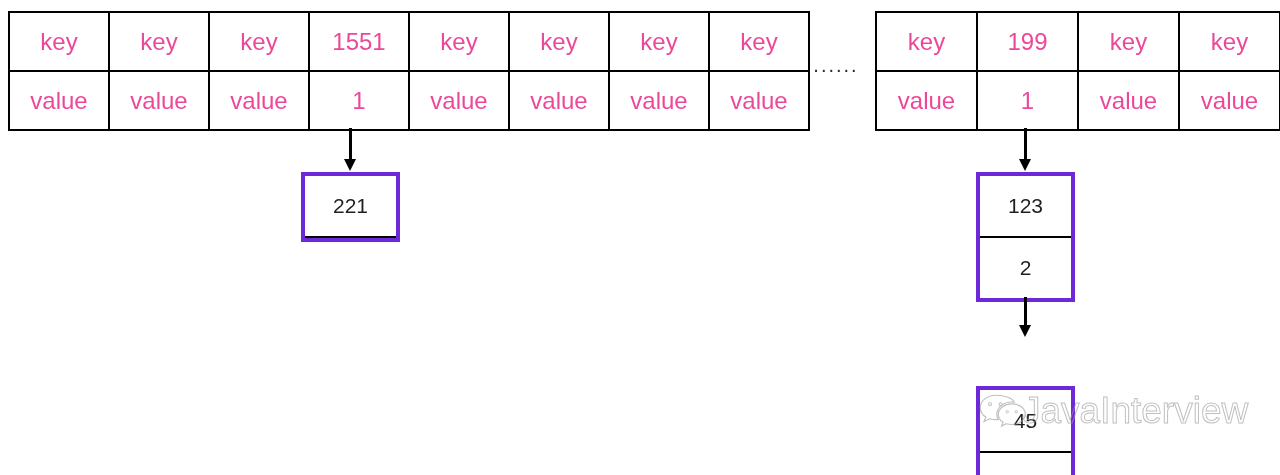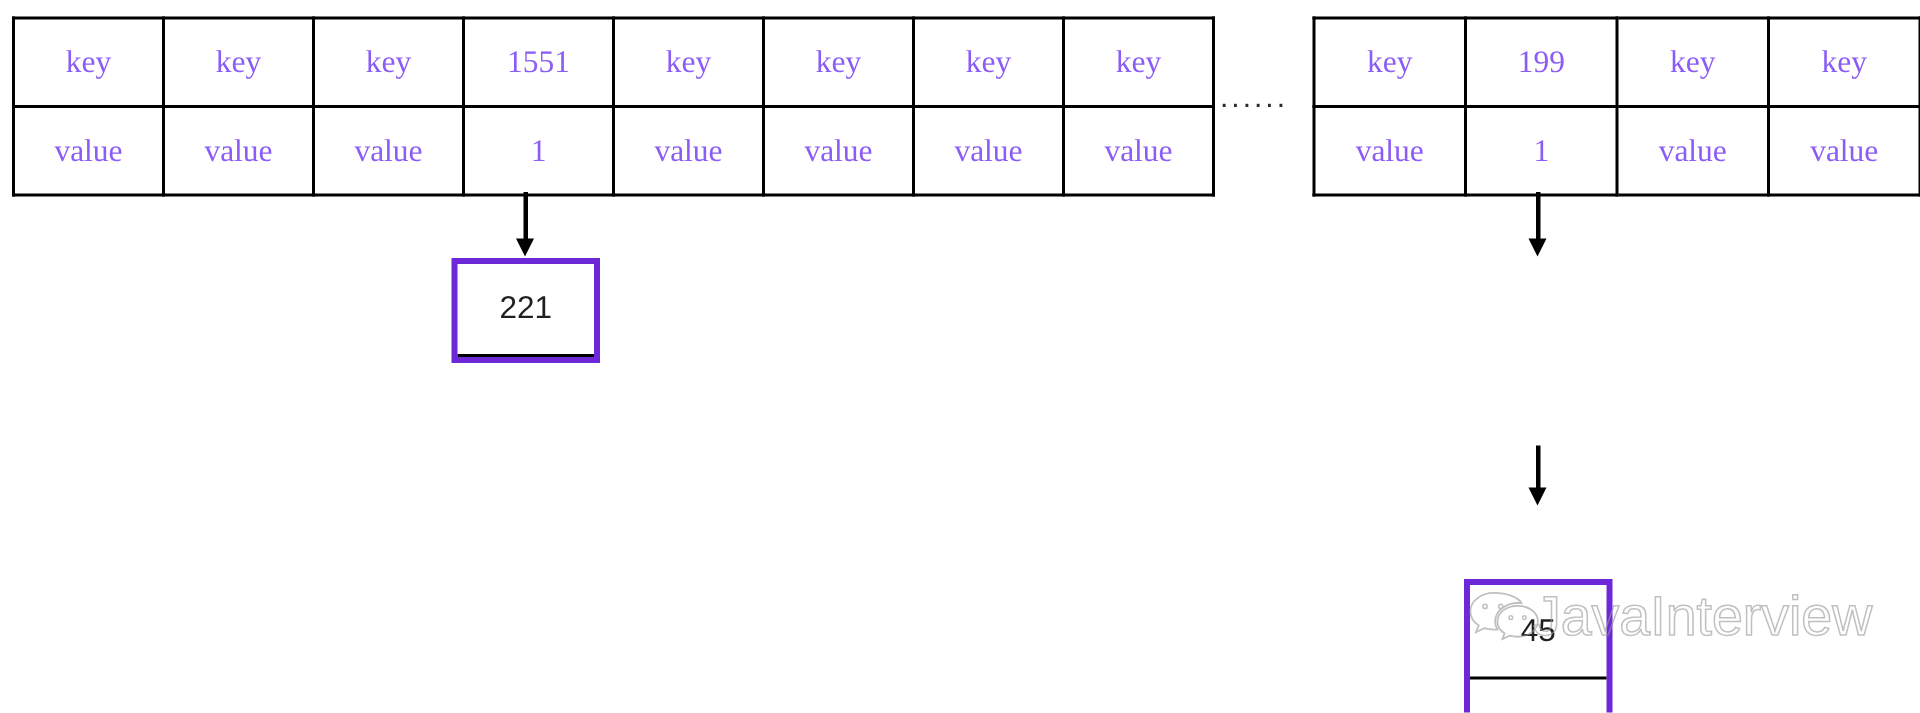--- a/index.html
+++ b/index.html
@@ -26,23 +26,23 @@
   
   .bucket-table {
     position: absolute;
     border-collapse: collapse;
     table-layout: fixed;
   }
   .bucket-table td {
     border: 2px solid #000000;
     text-align: center;
     vertical-align: middle;
-    font-size: 21px;
-    font-family: Liberation Serif, serif;
-    color: #8b5cf6;
+    font-size: 24px;
+    font-family: Liberation Sans, sans-serif;
+    color: #ec4899;
     background: #ffffff;
     padding: 0;
     height: 57px;
   }
 
   #bucket-table-left { left: 8px; top: 11px; width: 786px; }
   #bucket-table-left td { width: 98px; }
 
   #bucket-table-right { left: 875px; top: 11px; width: 396px; }
   #bucket-table-right td { width: 99px; }
@@ -202,20 +202,24 @@
 
   <div class="node-box" id="node-left-1">
     <div class="node-cell top">221</div>
   </div>
 
   <div class="arrow" id="arrow-right-bucket-to-node">
     <div class="arrow-line"></div>
     <div class="arrow-head"></div>
   </div>
 
+  <div class="node-box" id="node-right-1">
+    <div class="node-cell top">123</div>
+    <div class="node-cell">2</div>
+  </div>
 
   <div class="arrow" id="arrow-node1-to-node2">
     <div class="arrow-line"></div>
     <div class="arrow-head"></div>
   </div>
 
   <div class="node-box" id="node-right-2">
     <div class="node-cell top">45</div>
     <div class="node-cell">3</div>
   </div>

